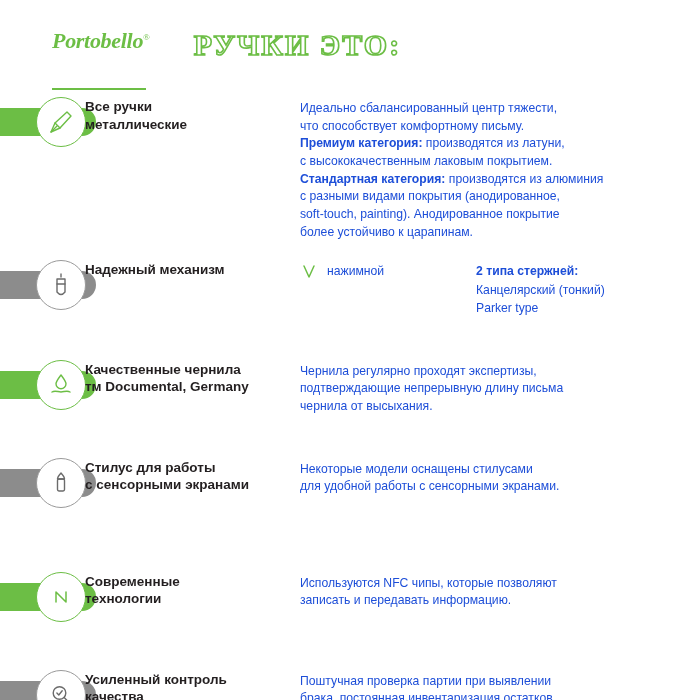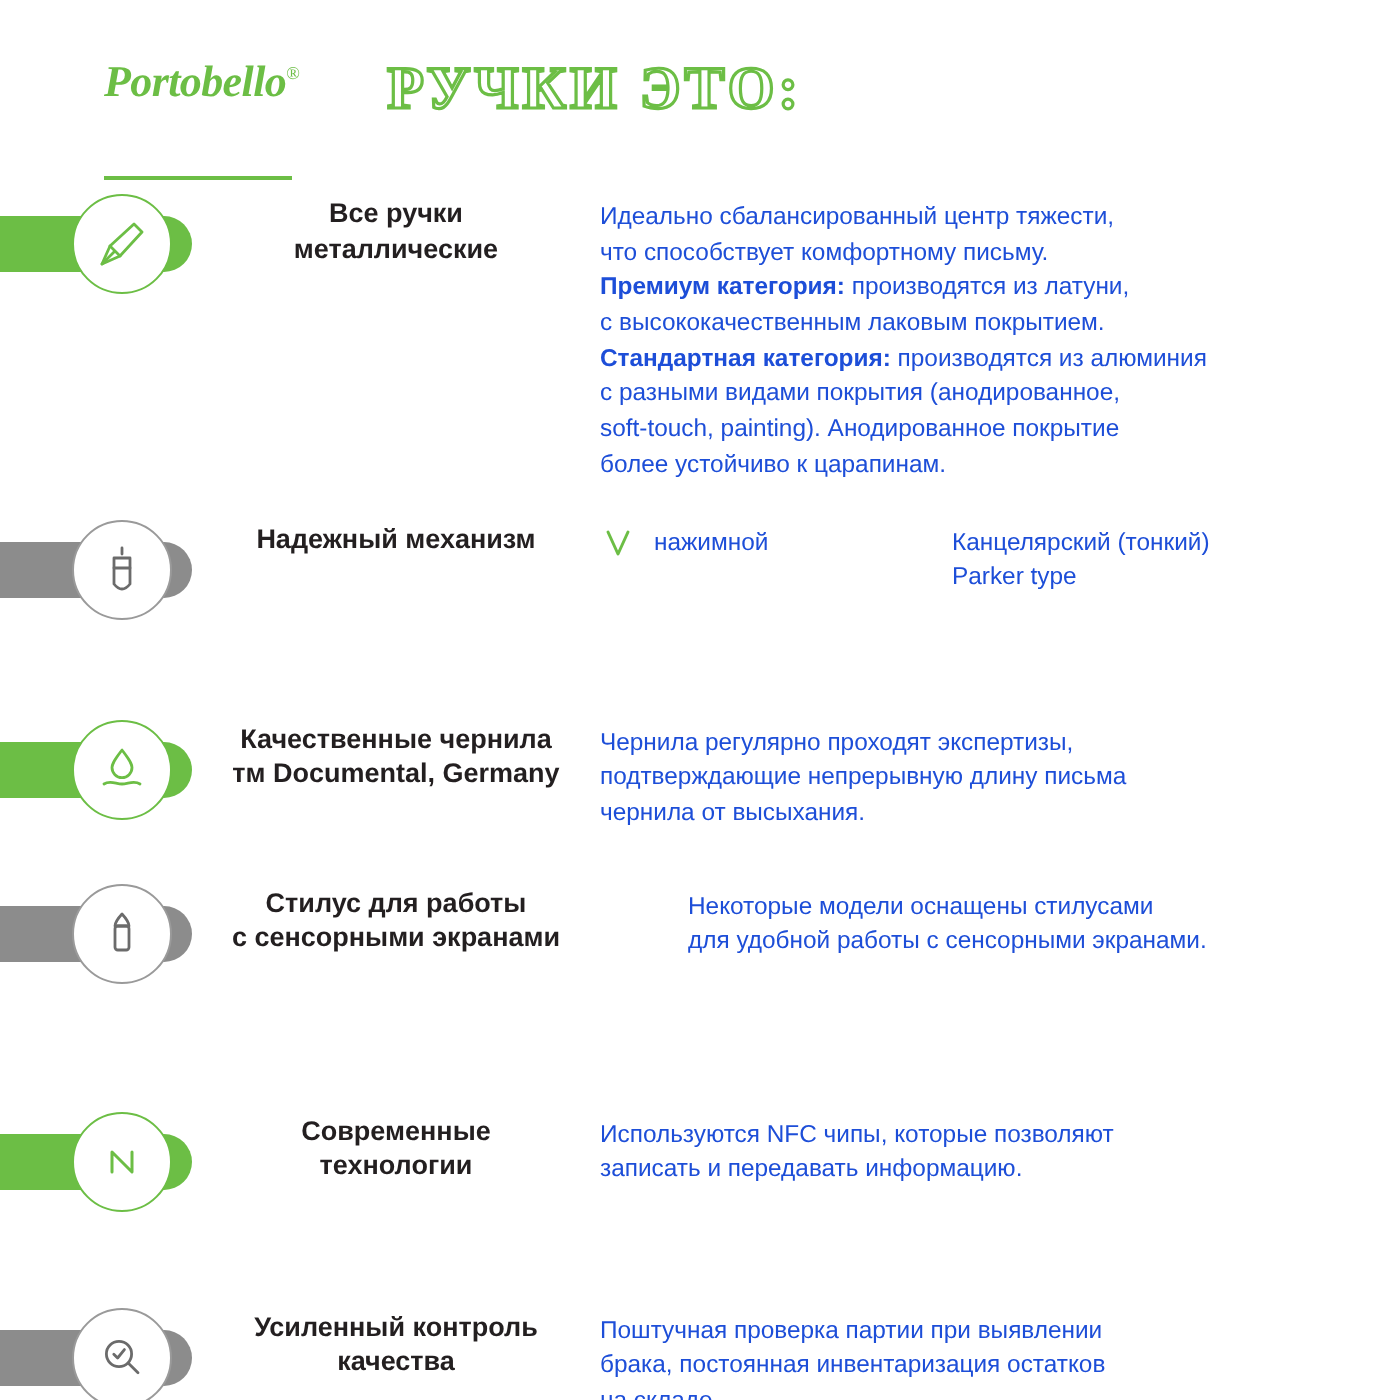--- a/index.html
+++ b/index.html
@@ -91,28 +91,27 @@
     border: 1.6px solid #9a9a9a;
     display: flex;
     align-items: center;
     justify-content: center;
   }
   .circle.green-border { border-color: #6cbe45; }
   .circle svg { display: block; }
 
   .bar-label {
     position: absolute;
-    left: 98px;
+    left: 85px;
     top: -2px;
     width: 200px;
     font-size: 13.5px;
     font-weight: bold;
     line-height: 1.3;
     color: #231f20;
-    text-align: center;
   }
 
   .desc {
     flex: 1;
     padding-right: 34px;
     font-size: 12.2px;
     line-height: 1.45;
     color: #1d4ed8;
   }
   .desc b { font-weight: bold; }
@@ -194,20 +193,21 @@
             <div class="mech-line">
               <span class="mech-ico">
                 <svg width="18" height="18" viewBox="0 0 18 18" fill="none" stroke="#6cbe45" stroke-width="1.5" stroke-linecap="round" stroke-linejoin="round">
                   <path d="M4 3 L9 14 L14 3"></path>
                 </svg>
               </span>
               <span>нажимной</span>
             </div>
           </div>
           <div class="col-b">
+            <div style="font-weight:bold;margin-bottom:2px;">2 типа стержней:</div>
             <div>Канцелярский (тонкий)</div>
             <div>Parker type</div>
           </div>
         </div>
       </div>
     </div>
 
     <div class="row" style="margin-top:26px;">
       <div class="bar-wrap">
         <div class="bar green"></div>
@@ -222,21 +222,21 @@
           <div>тм Documental, Germany</div>
         </div>
       </div>
       <div class="desc">
         <div>Чернила регулярно проходят экспертизы,</div>
         <div>подтверждающие непрерывную длину письма</div>
         <div>чернила от высыхания.</div>
       </div>
     </div>
 
-    <div class="row" style="margin-top:8px;gap:44px;">
+    <div class="row" style="margin-top:24px;">
       <div class="bar-wrap">
         <div class="bar gray"></div>
         <div class="circle">
           <svg width="30" height="30" viewBox="0 0 30 30" fill="none" stroke="#6b6b6b" stroke-width="1.4" stroke-linecap="round" stroke-linejoin="round">
             <path d="M15 5 C12.6 7.6 11.5 9.2 11.5 11 L18.5 11 C18.5 9.2 17.4 7.6 15 5 Z"></path>
             <rect x="11.5" y="11" width="7" height="12" rx="1.4"></rect>
           </svg>
         </div>
         <div class="bar-label">
           <div>Стилус для работы</div>

